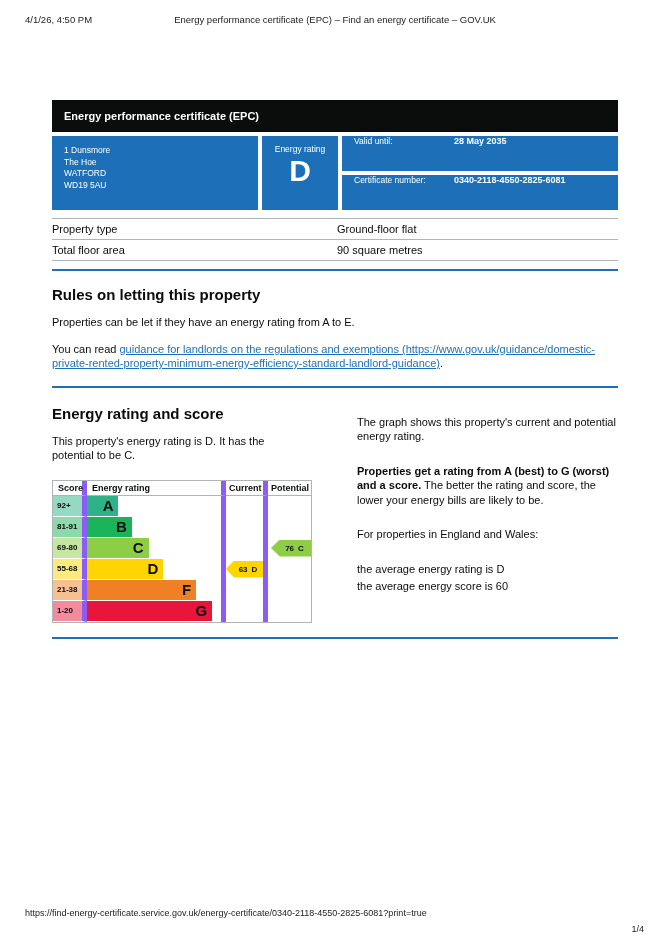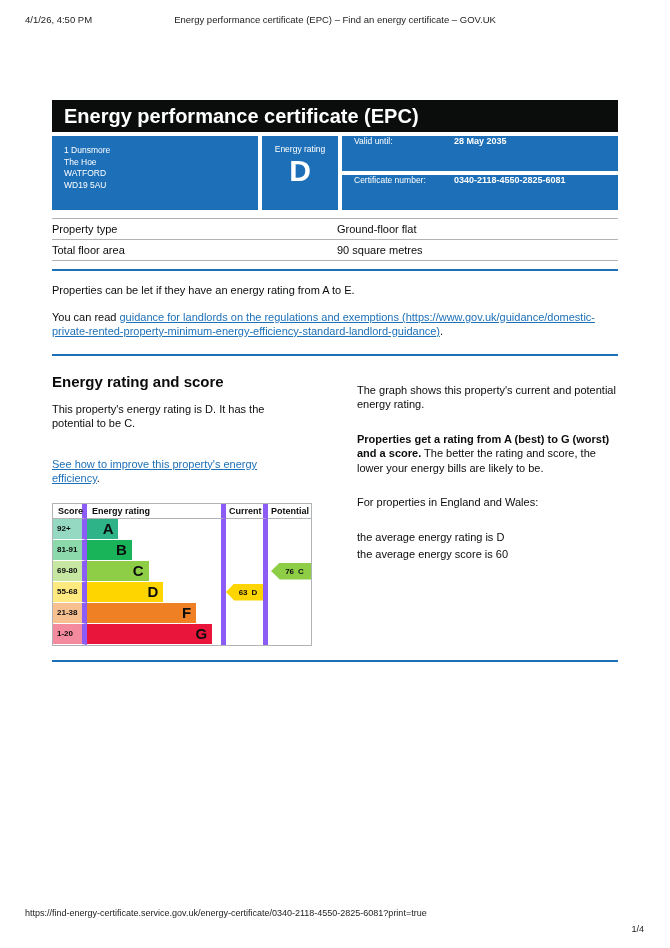--- a/index.html
+++ b/index.html
@@ -13,21 +13,21 @@
   .print-header .dt { position:absolute; left:25px; top:0; }
   .print-header .ttl { display:block; text-align:center; }
   .print-footer { position:absolute; bottom:14px; left:0; width:670px; font-size:9px; color:#222; }
   .print-footer .url { position:absolute; left:25px; bottom:16px; }
   .print-footer .pg  { position:absolute; right:26px; bottom:0; }
 
   
   .main { position:absolute; top:100px; left:52px; width:566px; }
 
   .banner { background:#0b0c0c; color:#fff; height:32px; line-height:32px;
-            font-size:20px; font-weight:bold; padding-left:12px; }
+            font-size:11px; font-weight:bold; padding-left:12px; }
 
   .summary { display:flex; gap:4px; margin-top:4px; height:74px; }
   .panel { background:#1d70b8; color:#fff; }
   .addr { width:206px; padding:9px 12px; font-size:8.5px; line-height:11.5px; }
   .erate { width:76px; display:flex; flex-direction:column; align-items:center; padding-top:8px; }
   .erate .lab { font-size:8.5px; }
   .erate .big { font-size:30px; font-weight:bold; line-height:34px; }
   .validwrap { flex:1; display:flex; flex-direction:column; gap:4px; }
   .vrow { flex:1; display:flex; padding-left:12px; font-size:8.5px; }
   .vrow .vlab { width:100px; }
@@ -110,30 +110,30 @@
       <span>Ground-floor flat</span>
     </div>
     <div class="ptrow">
       <span class="plab">Total floor area</span>
       <span>90 square metres</span>
     </div>
   </div>
 
   <hr class="divider">
 
+  <h2>Rules on letting this property</h2>
   <p>Properties can be let if they have an energy rating from A to E.</p>
   <p><span>You can read </span><a href="#">guidance for landlords on the regulations and exemptions (https://www.gov.uk/guidance/domestic-private-rented-property-minimum-energy-efficiency-standard-landlord-guidance)</a><span>.</span></p>
 
   <hr class="divider" style="margin-top:15px;">
 
   <div class="cols">
     <div class="colL">
       <h2>Energy rating and score</h2>
       <p>This property's energy rating is D. It has the potential to be C.</p>
-      <p style="margin-top:26px;"><a href="#">See how to improve this property's energy efficiency</a><span>.</span></p>
 
       <div class="chart">
         <div class="chead">
           <span class="ccell hscore">Score</span>
           <span class="ccell hrating">Energy rating</span>
           <span class="ccell hcur">Current</span>
           <span class="ccell hpot">Potential</span>
         </div>
         <div id="epc-rows">
             <div class="crow">

